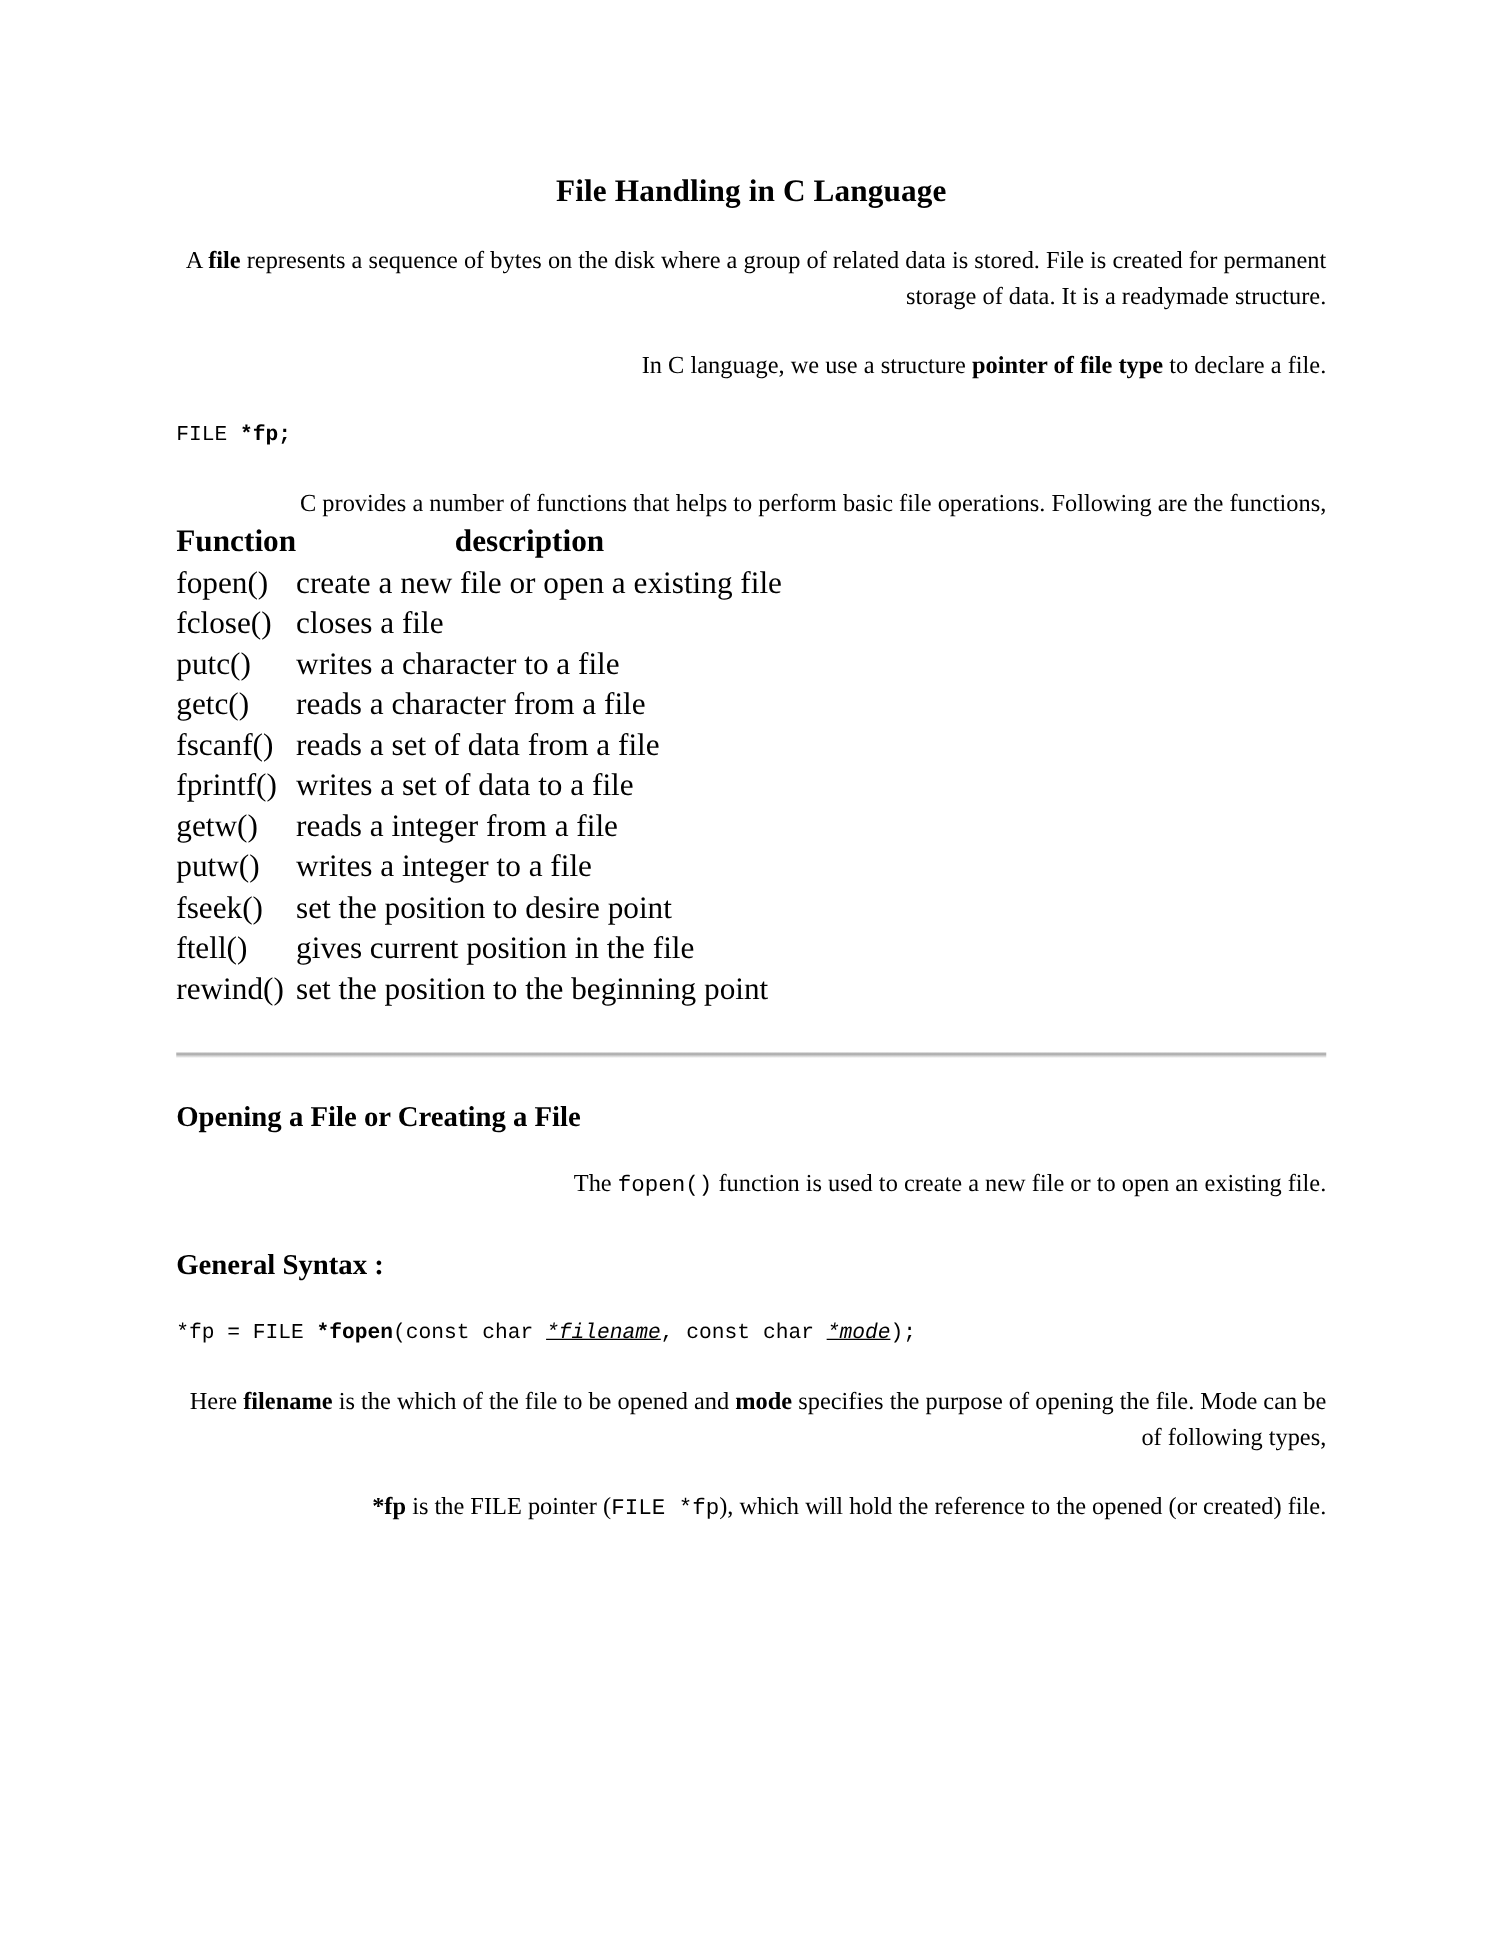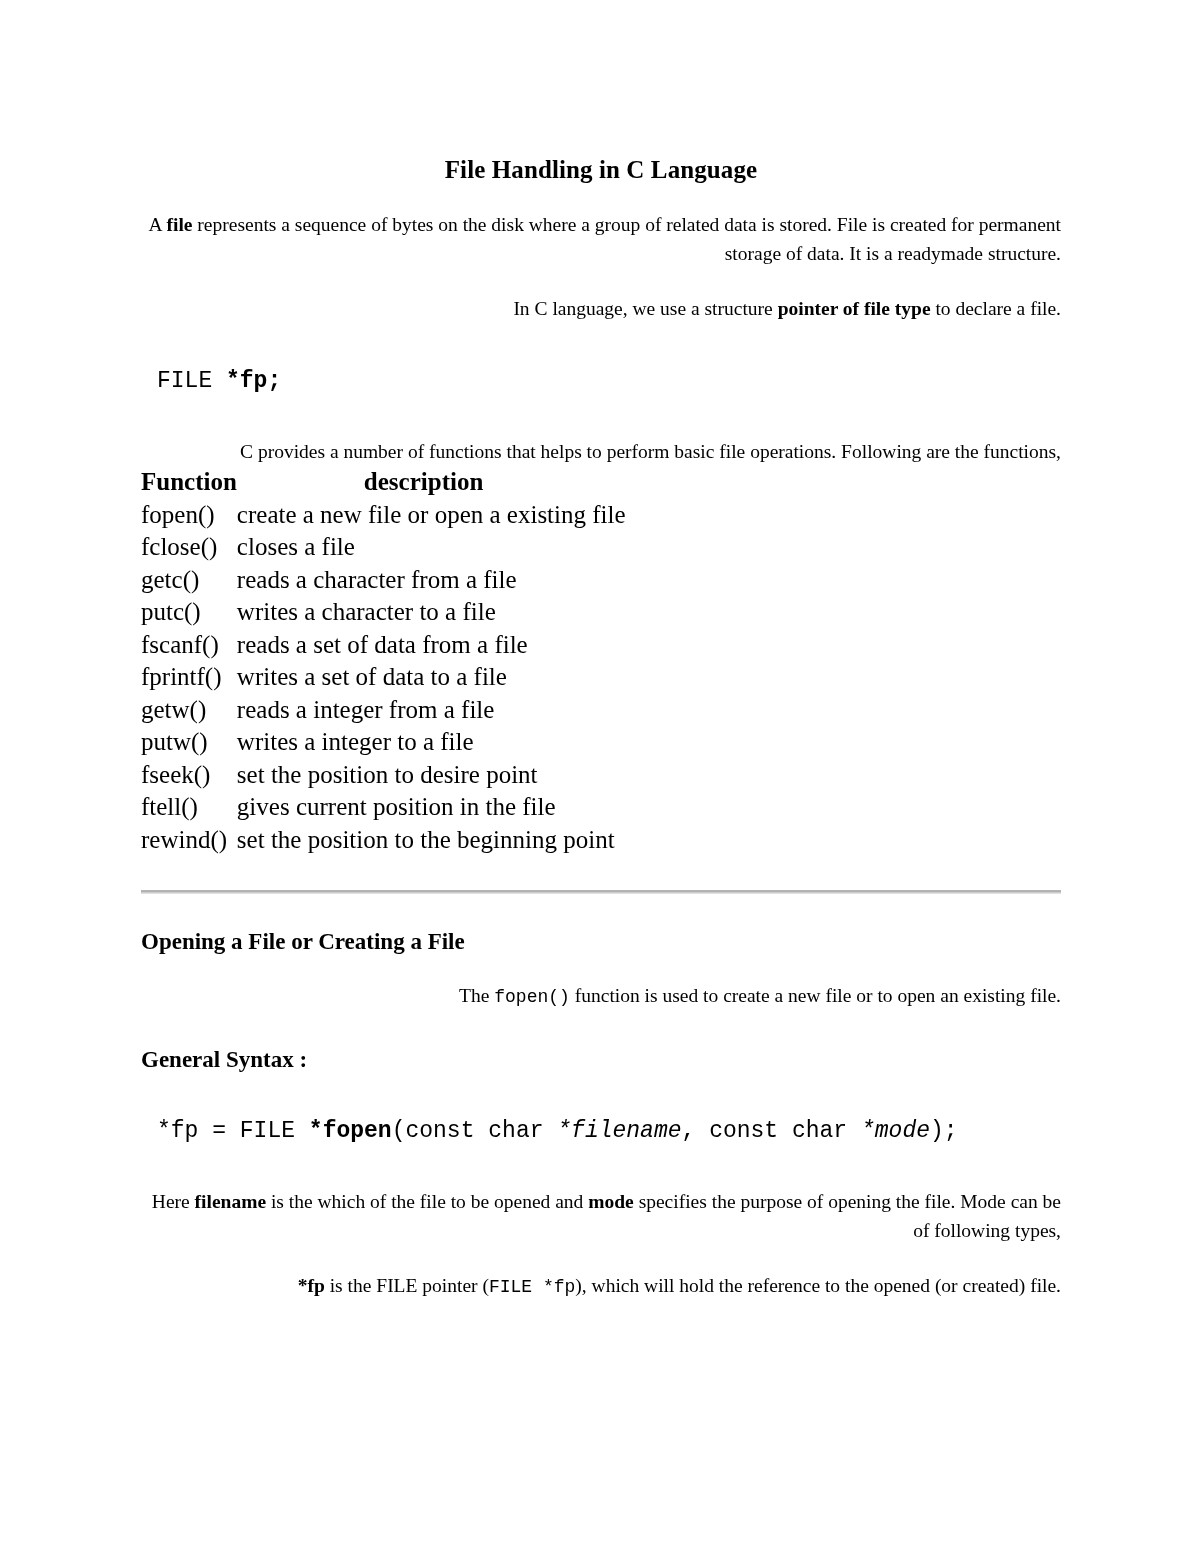--- a/index.html
+++ b/index.html
@@ -17,21 +17,21 @@
   .page {
     position: relative;
     width: 1200px;
     height: 1553px;
     box-sizing: border-box;
     padding: 0;
   }
   .content {
     position: absolute;
     left: 141px;
-    top: 16px;
+    top: 0;
     width: 920px;
   }
 
   
   .doc-title {
     font-size: 25px;
     font-weight: bold;
     text-align: center;
     margin: 0;
     padding-top: 140px;
@@ -48,31 +48,32 @@
   }
   .b { font-weight: bold; }
 
   
   .mono {
     font-family: "Liberation Mono", "DejaVu Sans Mono", monospace;
     font-size: 18px;
   }
   .code-line {
     font-family: "Liberation Mono", "DejaVu Sans Mono", monospace;
-    font-size: 23px;
+    font-size: 17px;
     line-height: 28px;
-    margin: 16px;
+    margin: 0;
     padding-top: 28px;
     white-space: pre;
   }
   .code-line .cb {
     font-weight: bold;
   }
   .code-line .ci {
     font-style: italic;
+    text-decoration: underline;
   }
 
   
   .fn-table {
     margin: 0;
     padding-top: 42px;
     border-collapse: collapse;
   }
   .fn-table td, .fn-table th {
     padding: 0;
@@ -134,28 +135,28 @@
       <tbody>
         <tr>
             <td class="col-fn">fopen()</td>
             <td>create a new file or open a existing file</td>
           </tr>
         <tr>
             <td class="col-fn">fclose()</td>
             <td>closes a file</td>
           </tr>
         <tr>
+            <td class="col-fn">putc()</td>
+            <td>writes a character to a file</td>
+          </tr>
+        <tr>
             <td class="col-fn">getc()</td>
             <td>reads a character from a file</td>
           </tr>
         <tr>
-            <td class="col-fn">putc()</td>
-            <td>writes a character to a file</td>
-          </tr>
-        <tr>
             <td class="col-fn">fscanf()</td>
             <td>reads a set of data from a file</td>
           </tr>
         <tr>
             <td class="col-fn">fprintf()</td>
             <td>writes a set of data to a file</td>
           </tr>
         <tr>
             <td class="col-fn">getw()</td>
             <td>reads a integer from a file</td>

